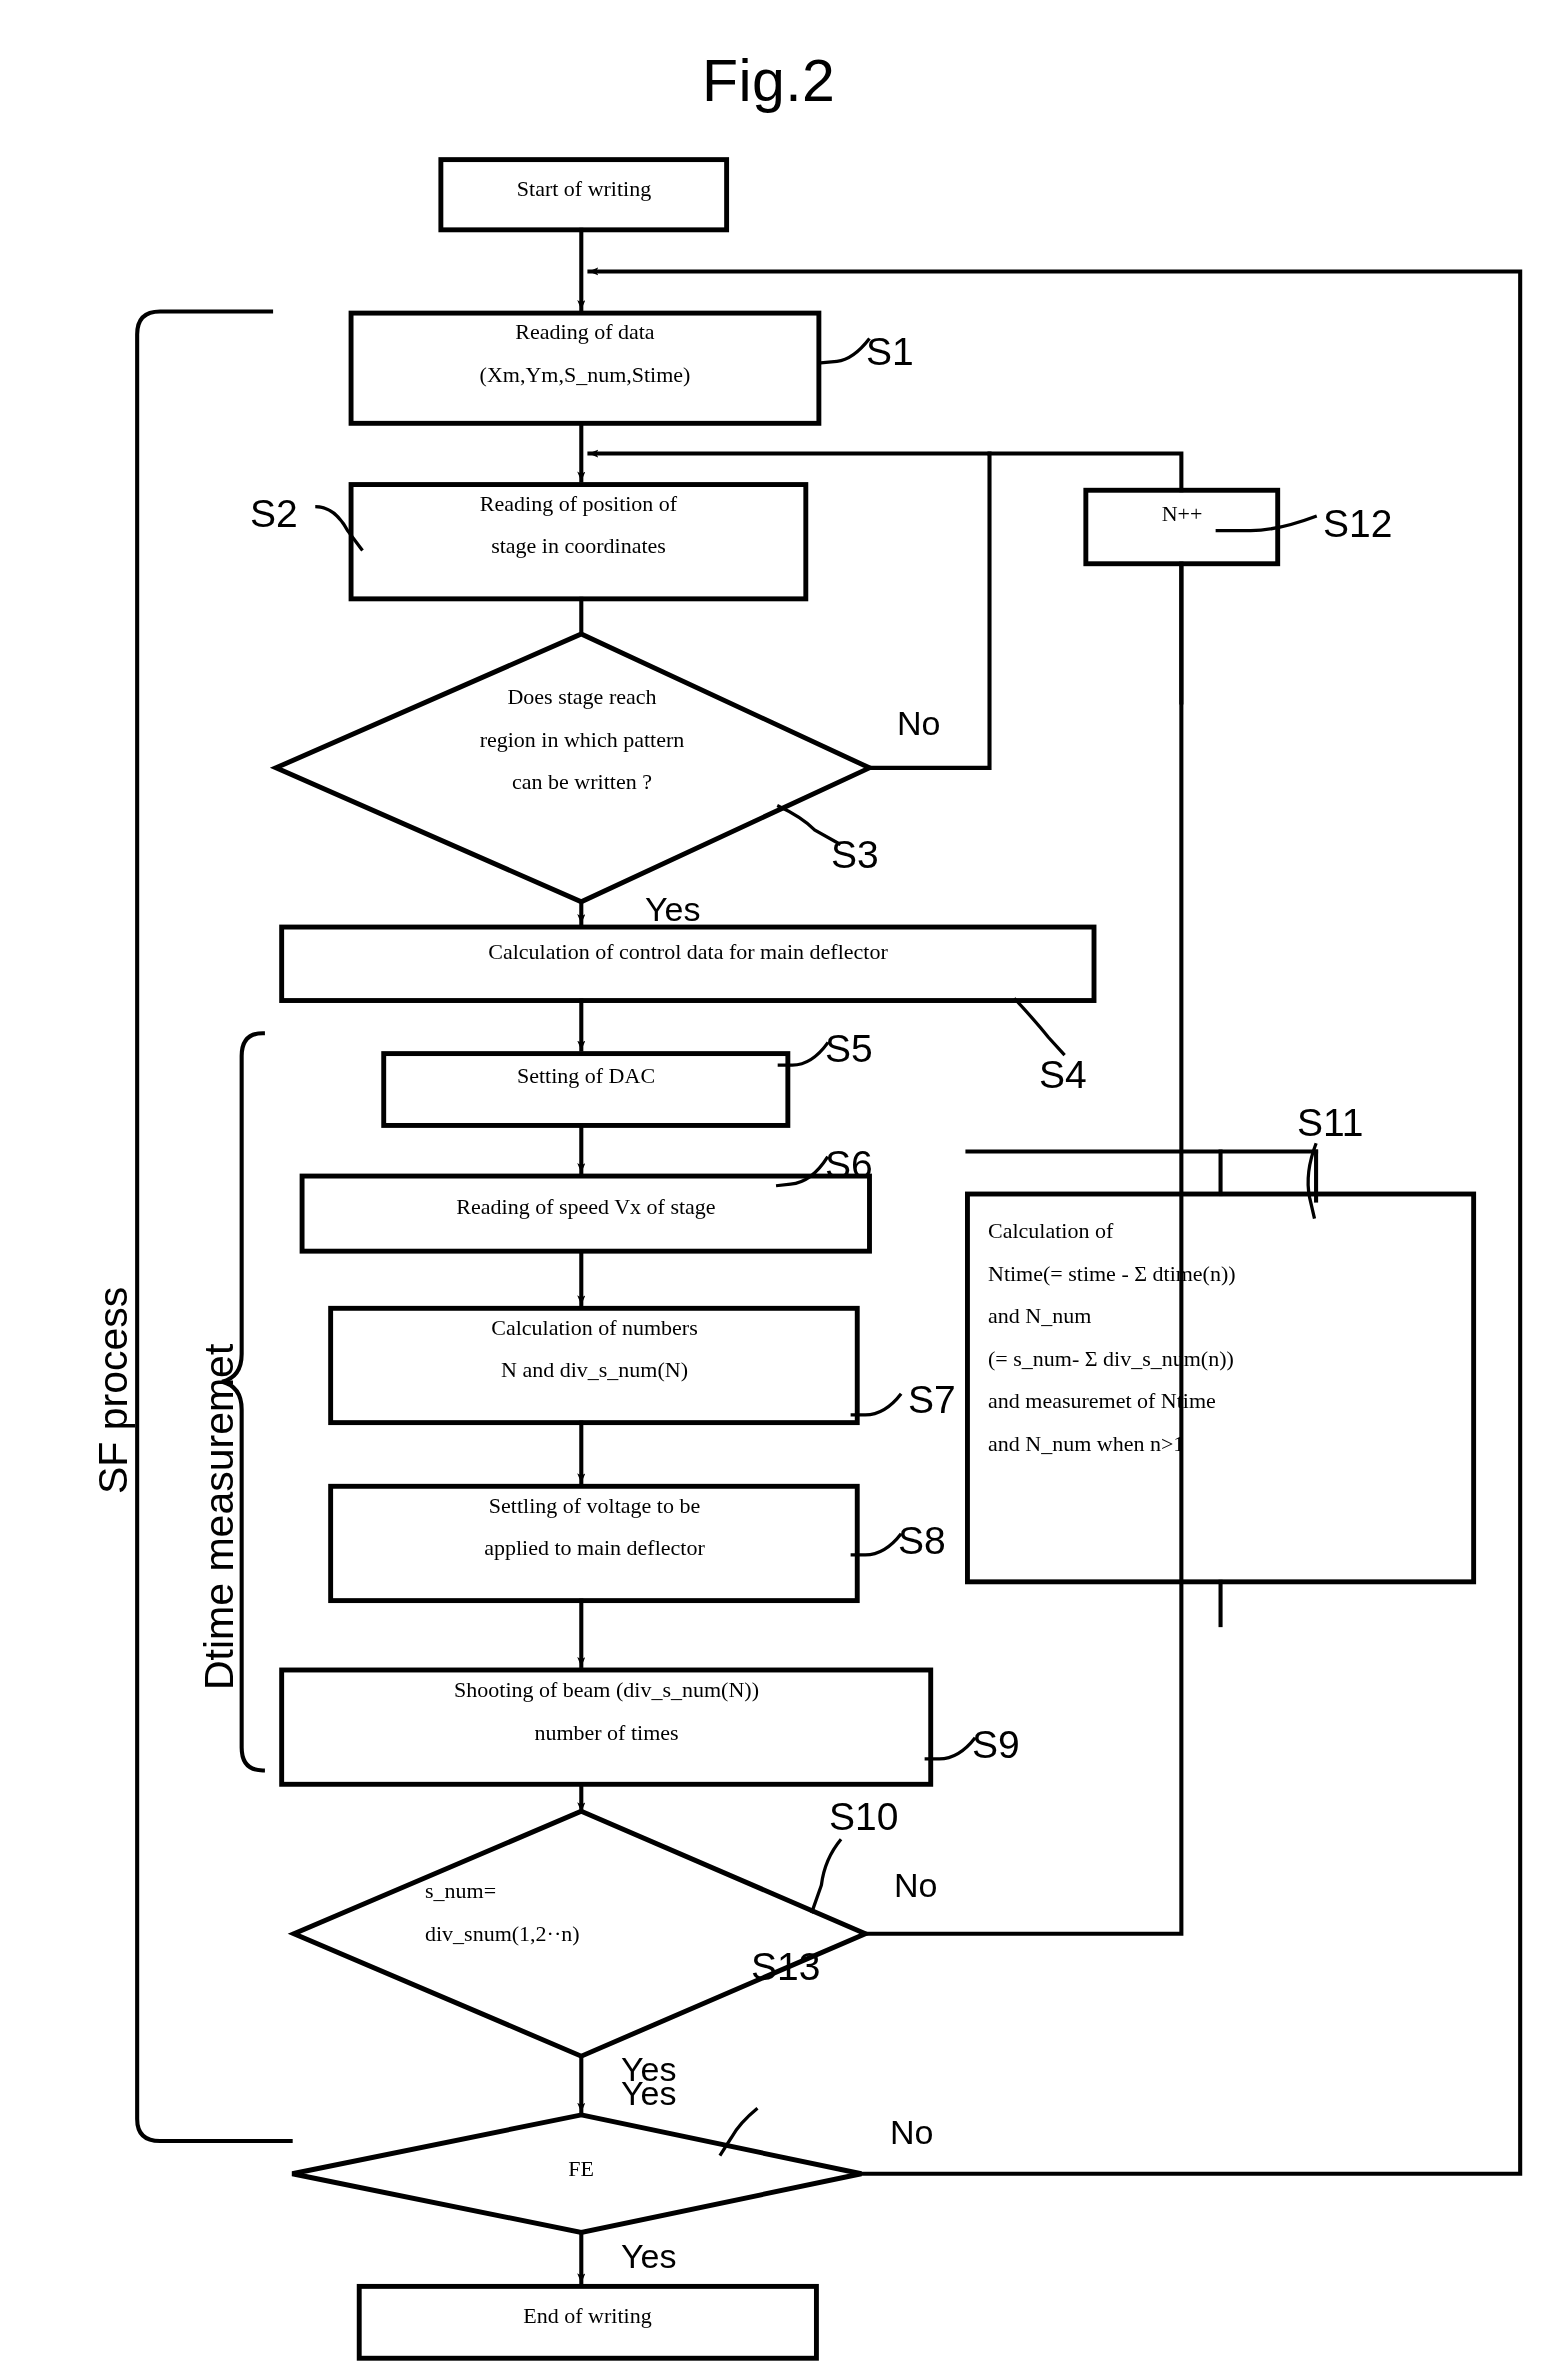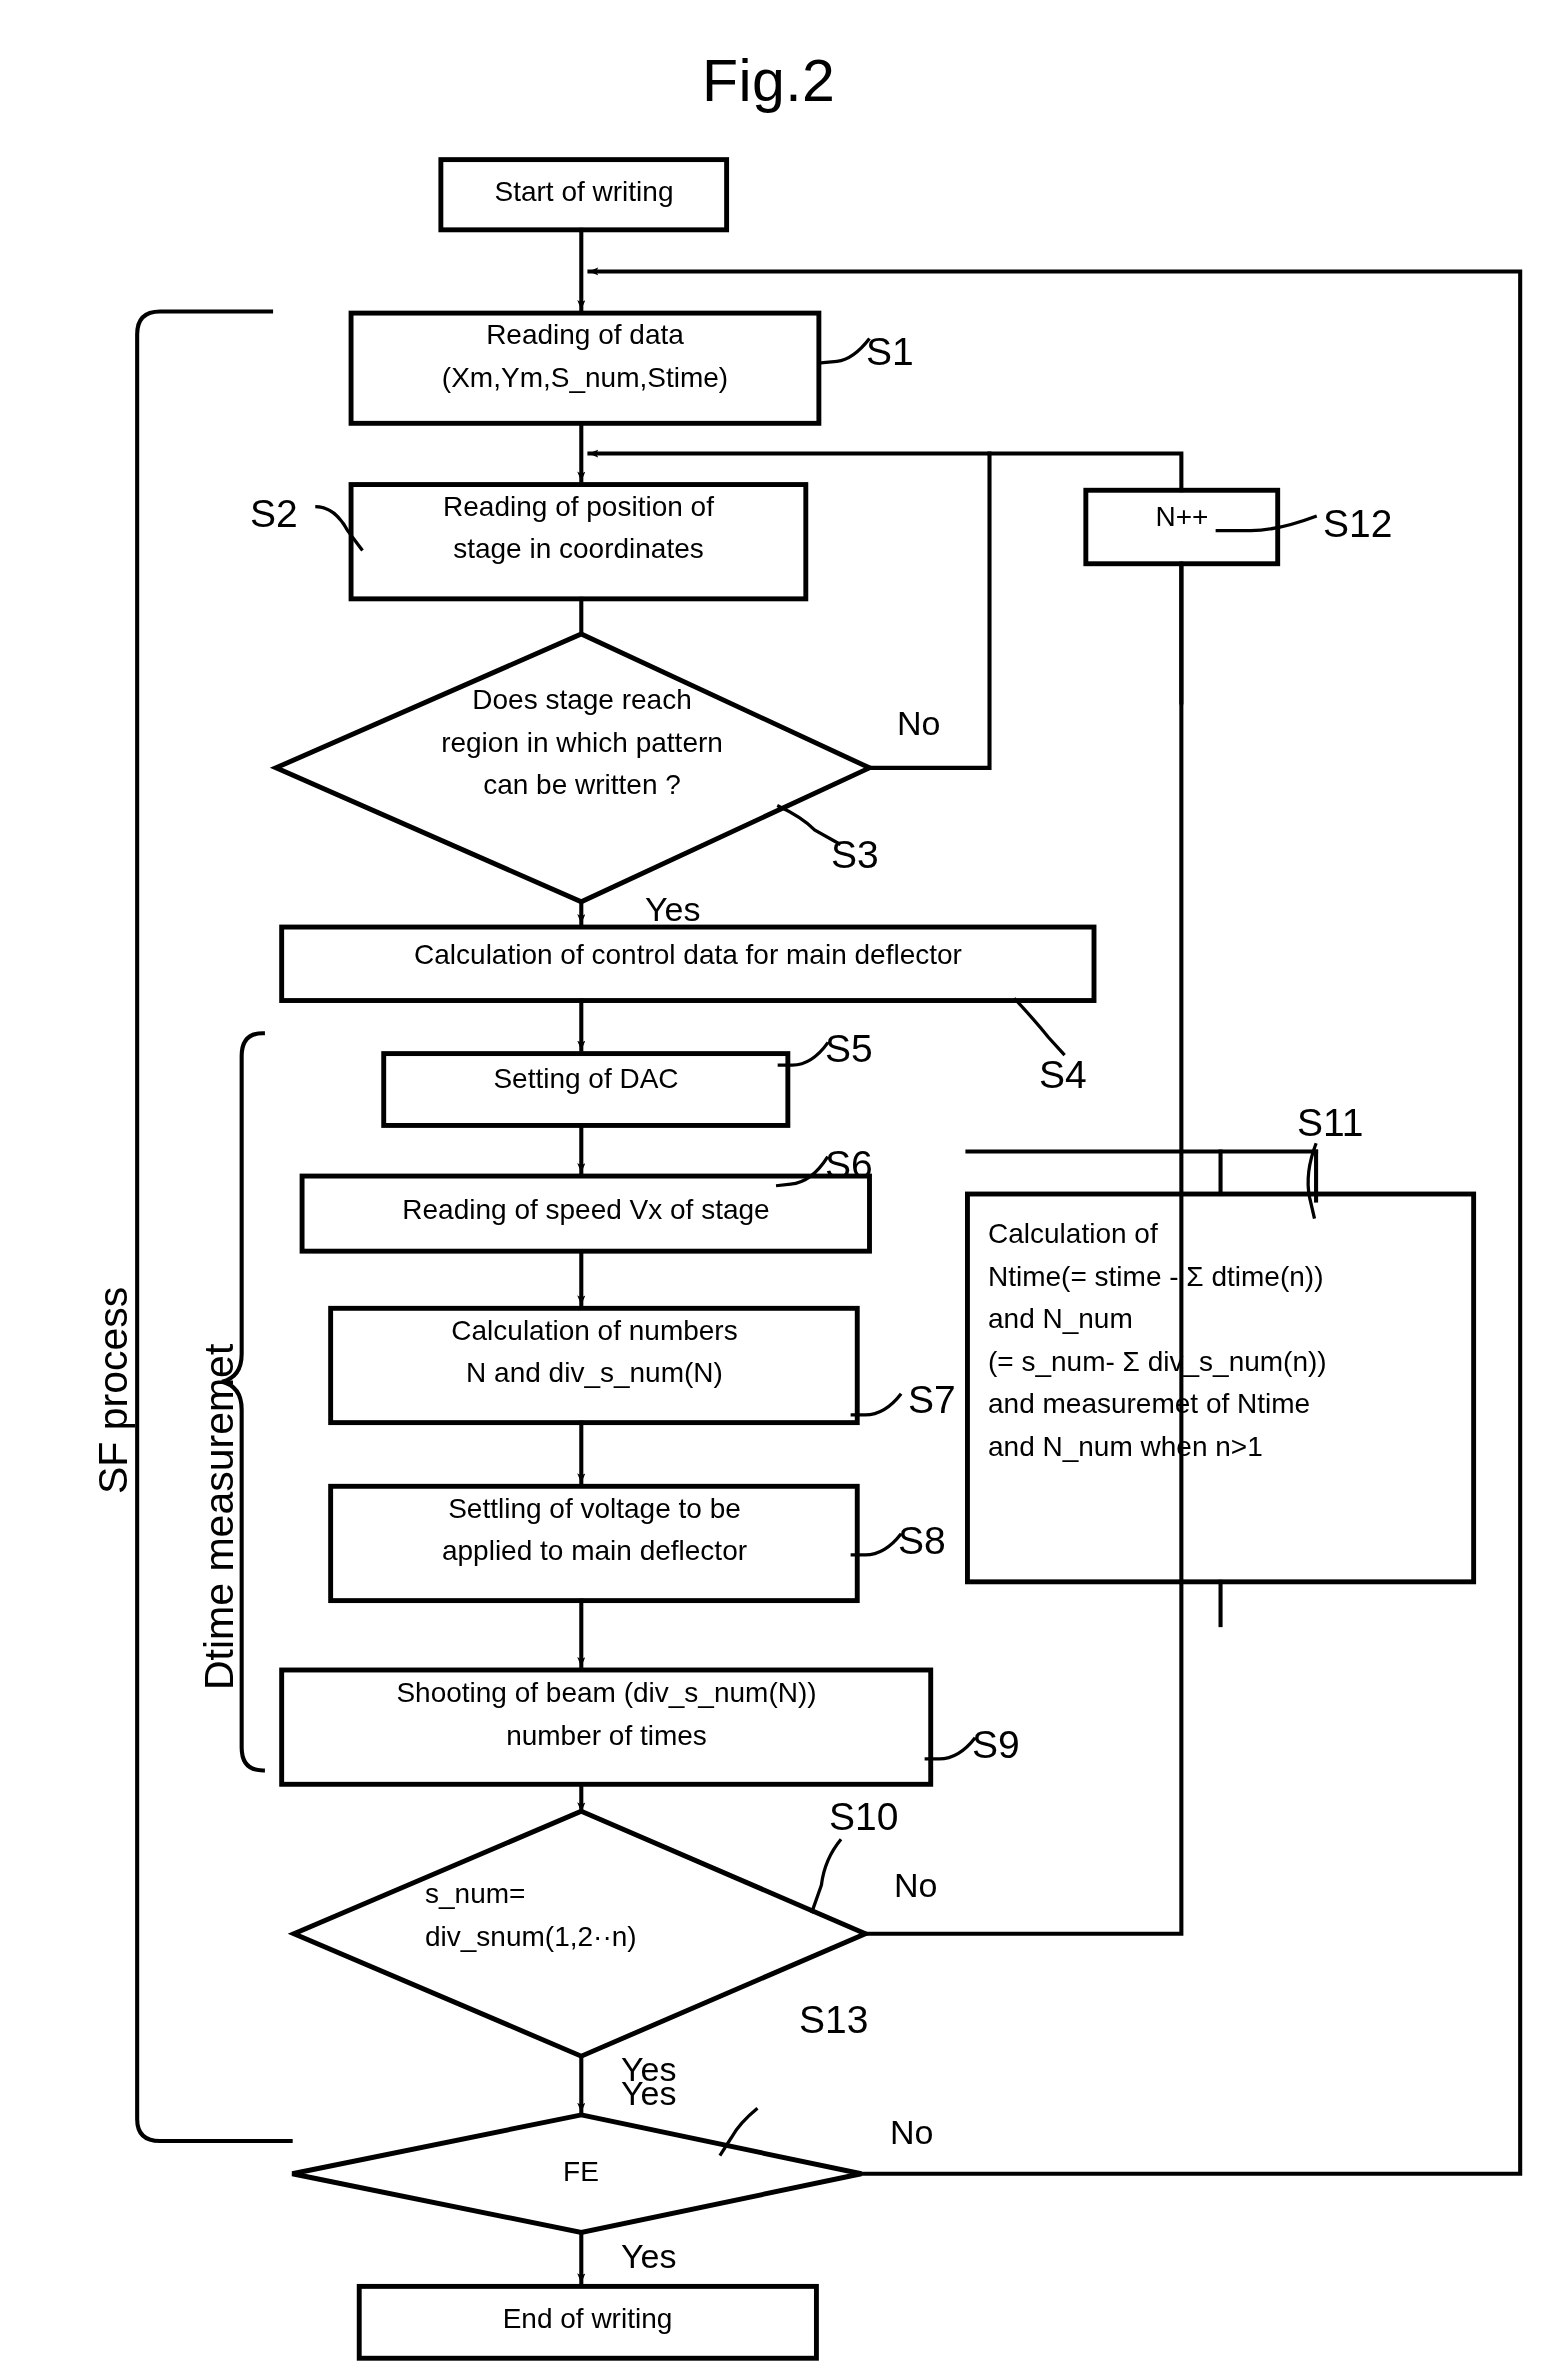--- a/index.html
+++ b/index.html
@@ -34,22 +34,23 @@
     font-family: "Liberation Sans", sans-serif;
   }
   
   .fig-title {
     font-size: 59px;
     letter-spacing: 0.4px;
     margin-top: 36px;
   }
   
   .boxtext {
-    font-size: 28px;
+    font-size: 22px;
     text-align: center;
+    font-family: Liberation Serif, serif;
   }
   .boxtext.left { text-align: left; }
   
   .stepref {
     font-size: 39px;
   }
   
   .branch {
     font-size: 34px;
   }
@@ -248,21 +249,21 @@
   <div class="lbl boxtext left" style="left:988px; top:1431px; width:482px;">and N_num when n&gt;1</div>
   <div class="lbl stepref" style="left:1297px; top:1101px;">S11</div>
   <svg class="lbl" style="left:1298px; top:1140px; width:33px; height:82px;" viewBox="0 0 40 100">
     <path d="M22,4 Q8,40 14,70 L20,96" stroke="#000" stroke-width="4" fill="none"></path>
   </svg>
 
   <div class="lbl boxtext" style="left:483px; top:2156px; width:196px;">FE</div>
   <div class="lbl branch" style="left:621px; top:2074px;">Yes</div>
   <div class="lbl branch" style="left:890px; top:2113px;">No</div>
   <div class="lbl branch" style="left:621px; top:2237px;">Yes</div>
-  <div class="lbl stepref" style="left:751px; top:1998px;margin-left:48px;">S13</div>
+  <div class="lbl stepref" style="left:751px; top:1945px;">S13</div>
   <svg class="lbl" style="left:715px; top:2105px; width:49px; height:54px;" viewBox="0 0 60 66">
     <path d="M52,4 Q30,22 20,40 L6,62" stroke="#000" stroke-width="4" fill="none"></path>
   </svg>
 
   <div class="lbl boxtext" style="left:359px; top:2303px; width:457px;">End of writing</div>
 
   <div class="lbl vlabel" style="left:90px; top:1494px; transform: rotate(-90deg);">SF process</div>
   <div class="lbl vlabel" style="left:196px; top:1690px; transform: rotate(-90deg);">Dtime measuremet</div>
 
 </div>

